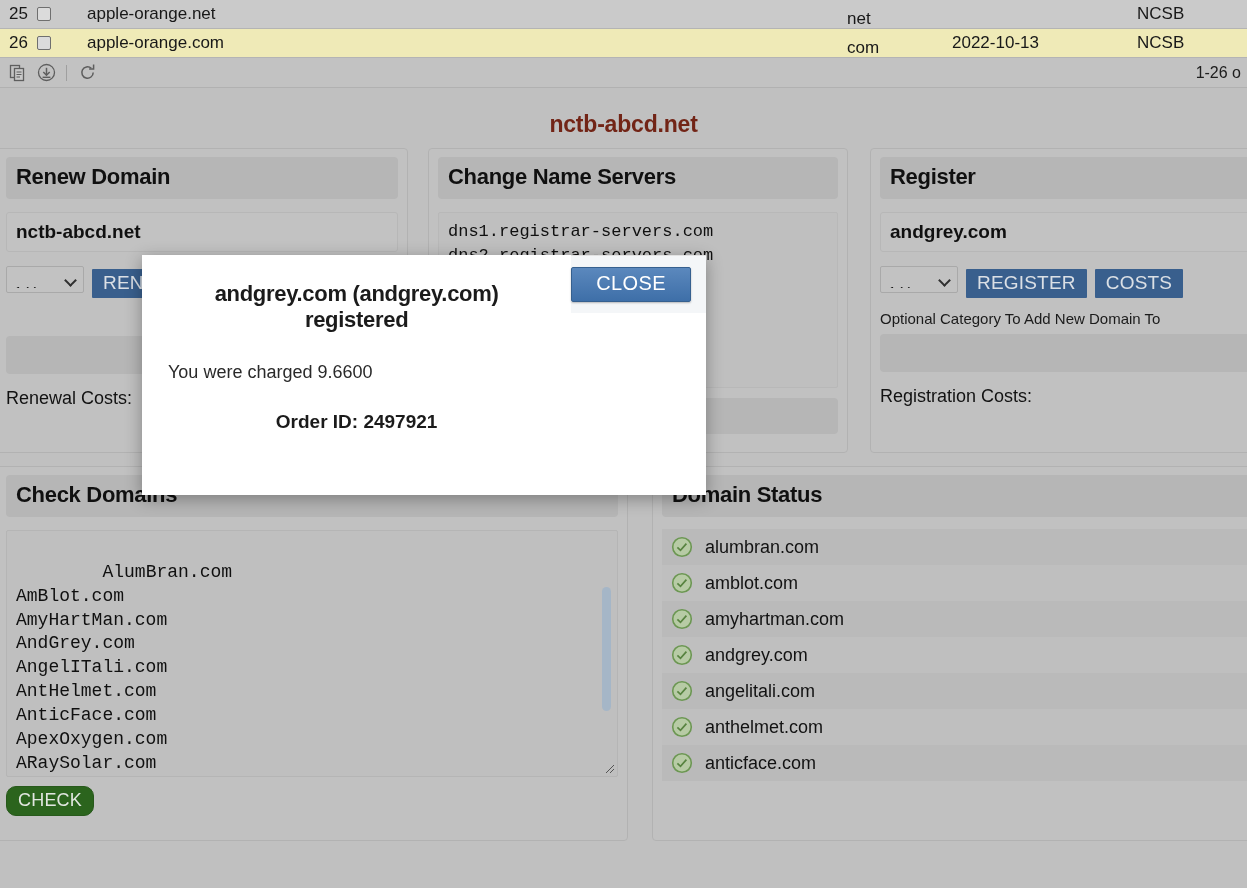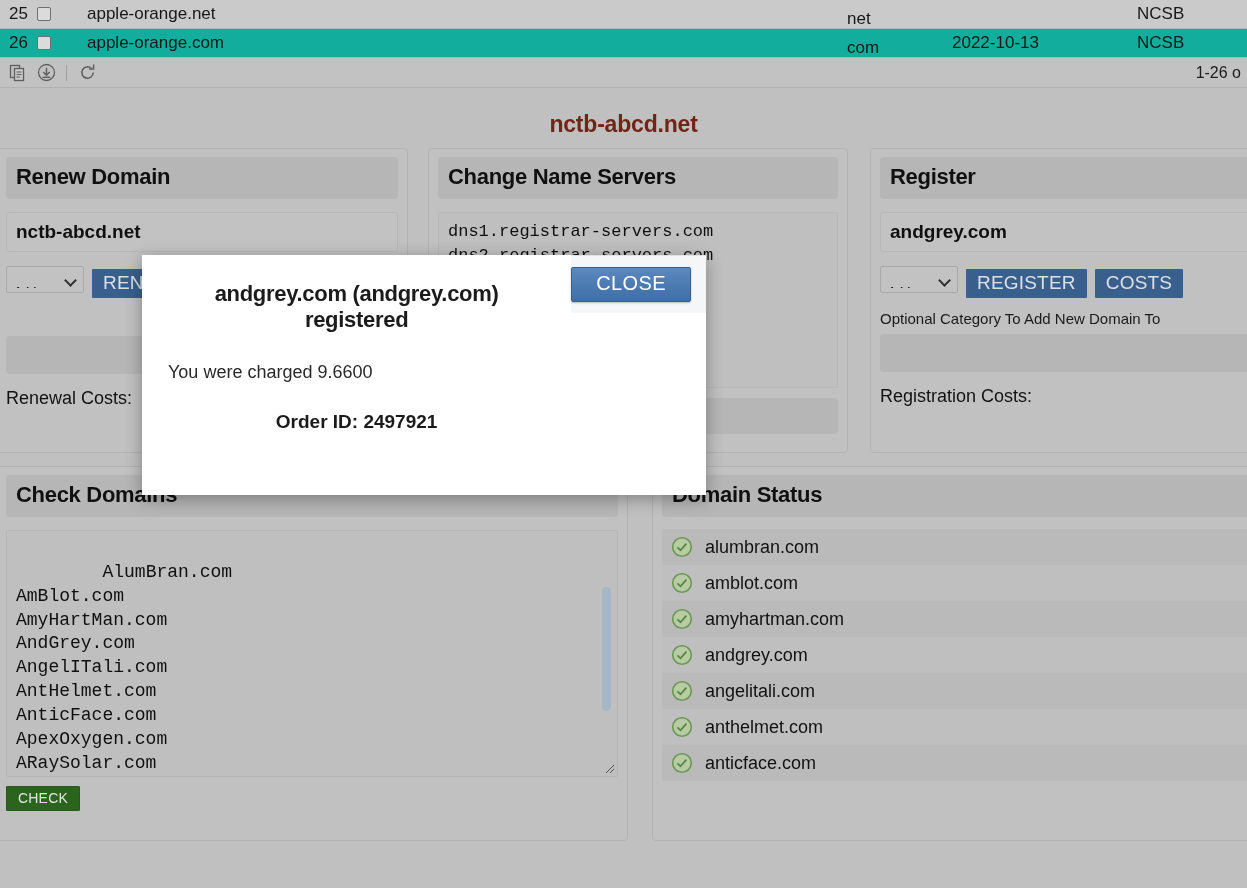--- a/index.html
+++ b/index.html
@@ -18,21 +18,21 @@
     position: absolute; left: 0; top: 0; width: 1247px; height: 58px;
     background: #d4d4d4;
   }
   .grid-row {
     position: absolute; left: 0; width: 1247px; height: 29px;
     display: flex; align-items: center;
     border-bottom: 1px solid #c0c0c0;
     font-size: 17px; color: #1a1a1a;
   }
   .grid-row.r0 { top: 0; background: #d7d7d7; }
-  .grid-row.r1 { top: 29px; background: #14b8a6; }
+  .grid-row.r1 { top: 29px; background: #fef9c3; }
   .cell-num { width: 37px; padding-left: 0px; text-align: center; }
   .cell-chk { width: 45px; display: flex; align-items: center; justify-content: flex-start; }
   .chk-box {
     width: 14px; height: 14px; border: 1px solid #767676;
     background: #e9e9e9; border-radius: 2px; display: block;
   }
   .cell-name { width: 762px; padding-left: 5px; }
   .cell-tld  { width: 105px; padding-left: 3px; margin-top: 9px; }
   .cell-date { width: 185px; padding-left: 3px; }
   .cell-reg  { width: 110px; padding-left: 3px; }
@@ -167,23 +167,23 @@
     width: 9px; height: 231px; border-radius: 5px;
     background: transparent;
   }
   .lb-thumb {
     width: 9px; height: 124px; border-radius: 5px;
     background: #b0c2d4;
   }
   .btn-green {
     margin: 9px 8px 0 9px;
     background: #2e6b1f; color: #f0f5ee;
-    border: 1px solid #2a5f1d; border-radius: 1px;
+    border: 1px solid #2a5f1d; border-radius: 10px;
     font-family: "Liberation Sans", sans-serif;
-    font-size: 14px; letter-spacing: .2px;
+    font-size: 18px; letter-spacing: .2px;
     padding: 3px 11px 4px 11px; cursor: pointer;
   }
 
   
   .status-list { margin: 12px 9px 0 9px; }
   .status-row {
     display: flex; align-items: center;
     height: 36px; padding-left: 9px;
     font-size: 18px; color: #141414;
   }

